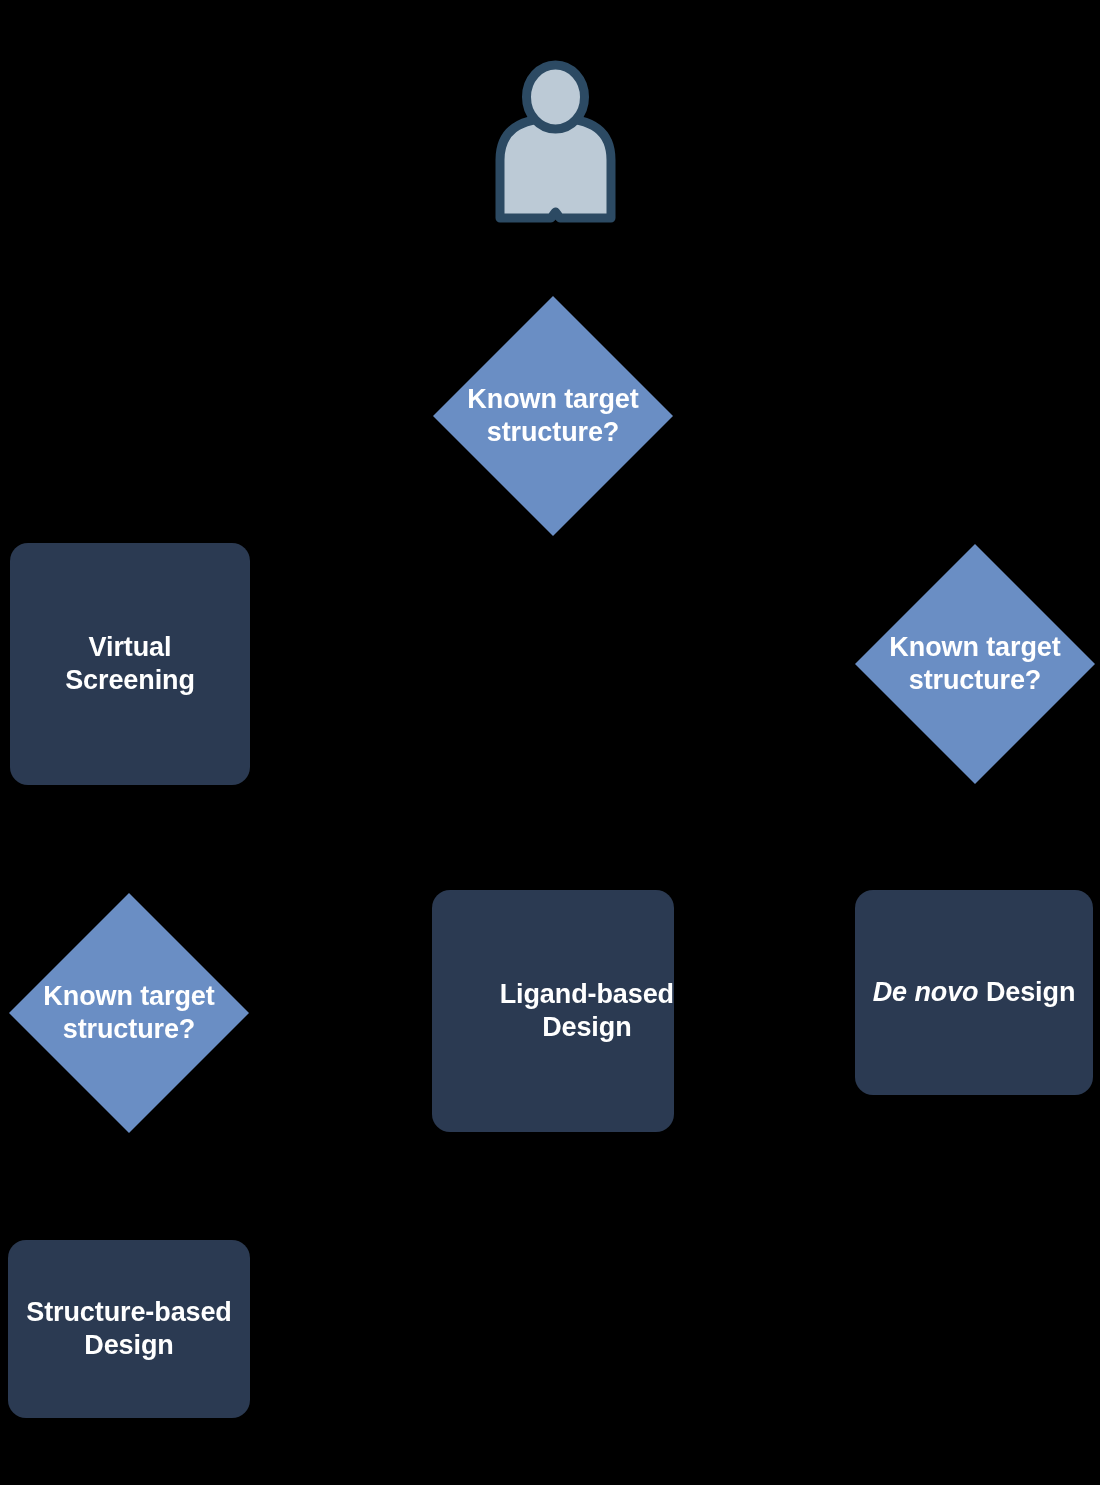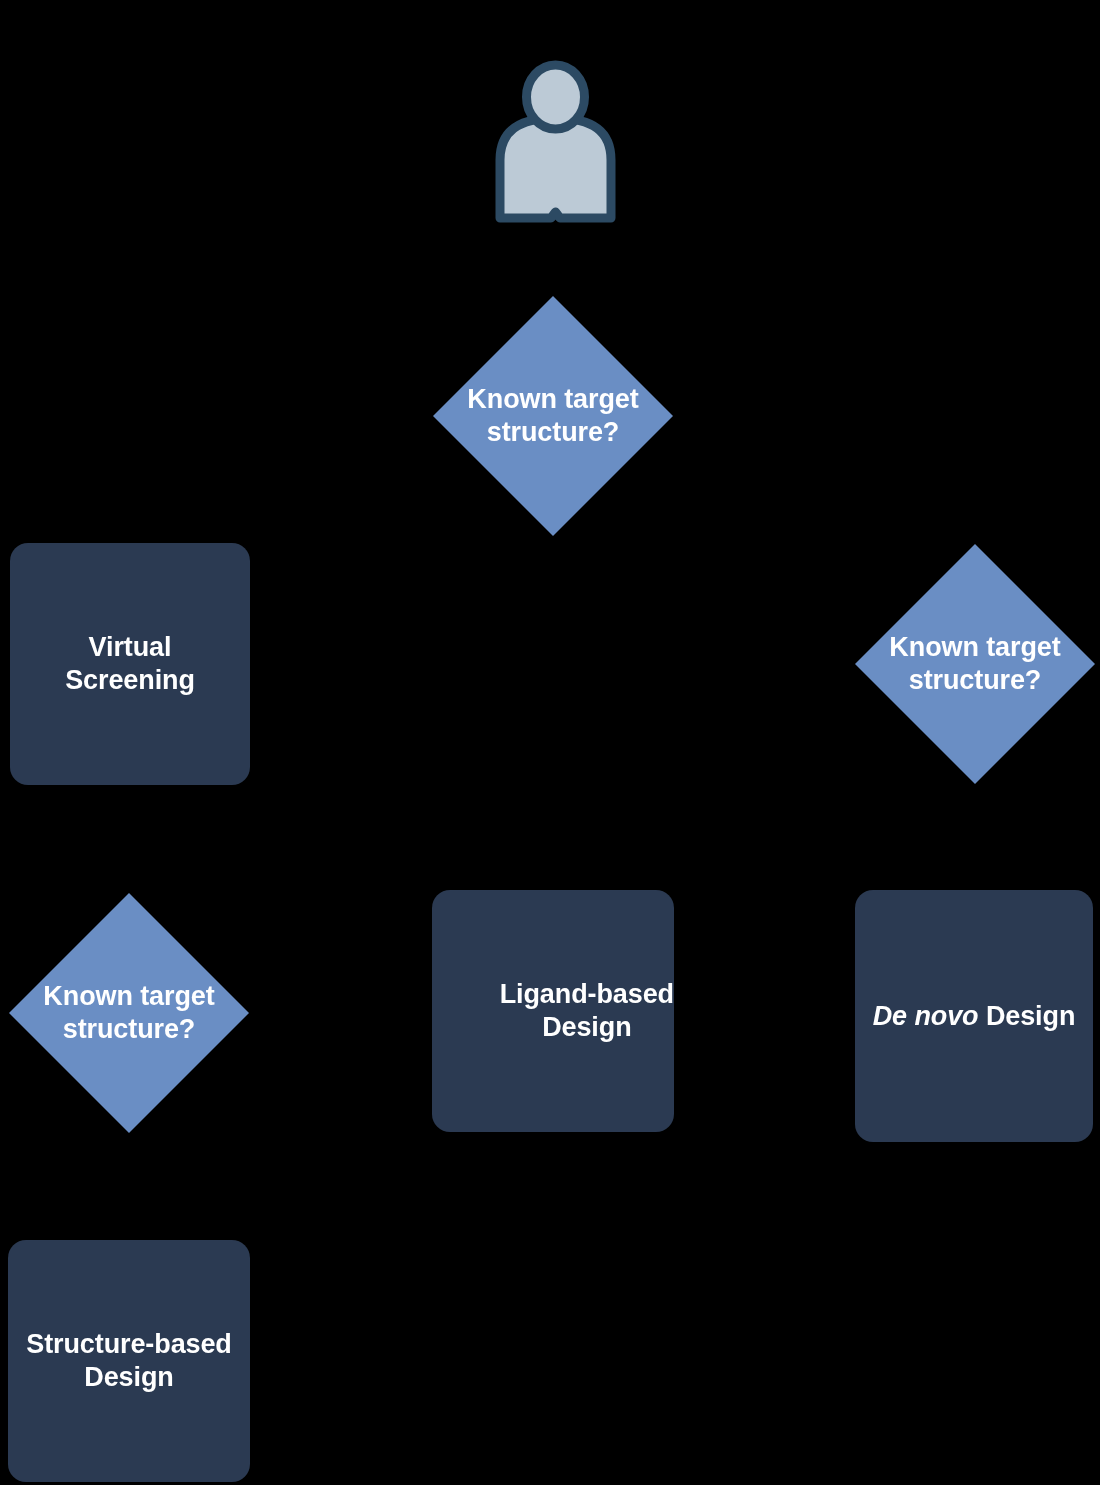--- a/index.html
+++ b/index.html
@@ -120,26 +120,26 @@
     </div>
   </div>
 
   <div class="proc-box" style="left:432px; top:890px; width:242px; height:242px;justify-content:flex-end;">
     <div class="proc-label">
       <span>Ligand-based</span><br>
       <span>Design</span>
     </div>
   </div>
 
-  <div class="proc-box" style="left:855px; top:890px; width:238px; height:252px;">
+  <div class="proc-box" style="left:855px; top:890px; width:238px; height:205px;">
     <div class="proc-label">
       <span class="ital">De novo</span><span> Design</span>
     </div>
   </div>
 
-  <div class="proc-box" style="left:8px; top:1240px; width:242px; height:242px;">
+  <div class="proc-box" style="left:8px; top:1240px; width:242px; height:178px;">
     <div class="proc-label">
       <span>Structure-based</span><br>
       <span>Design</span>
     </div>
   </div>
 
 </div>
 
 </body></html>

